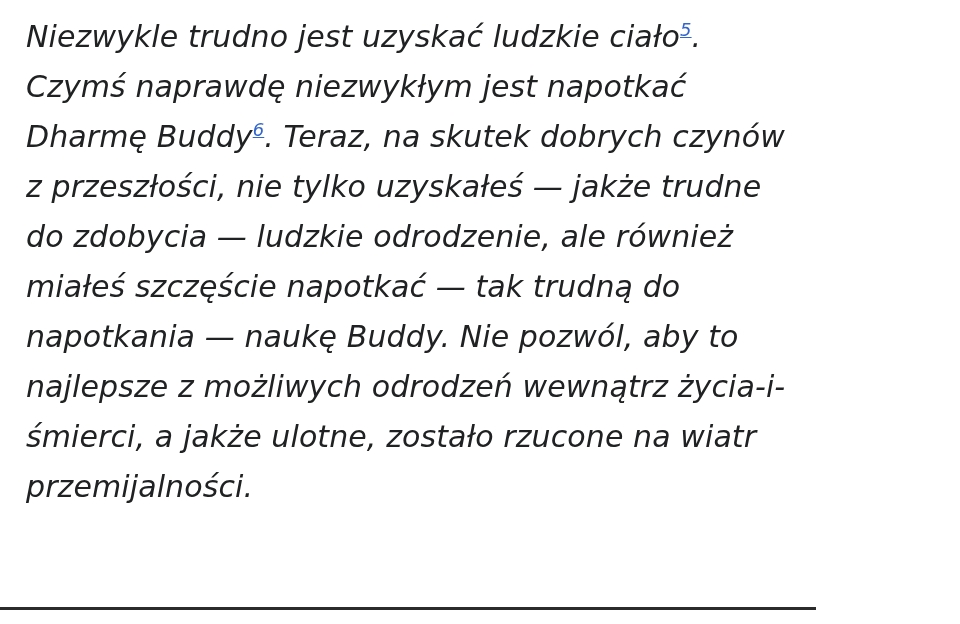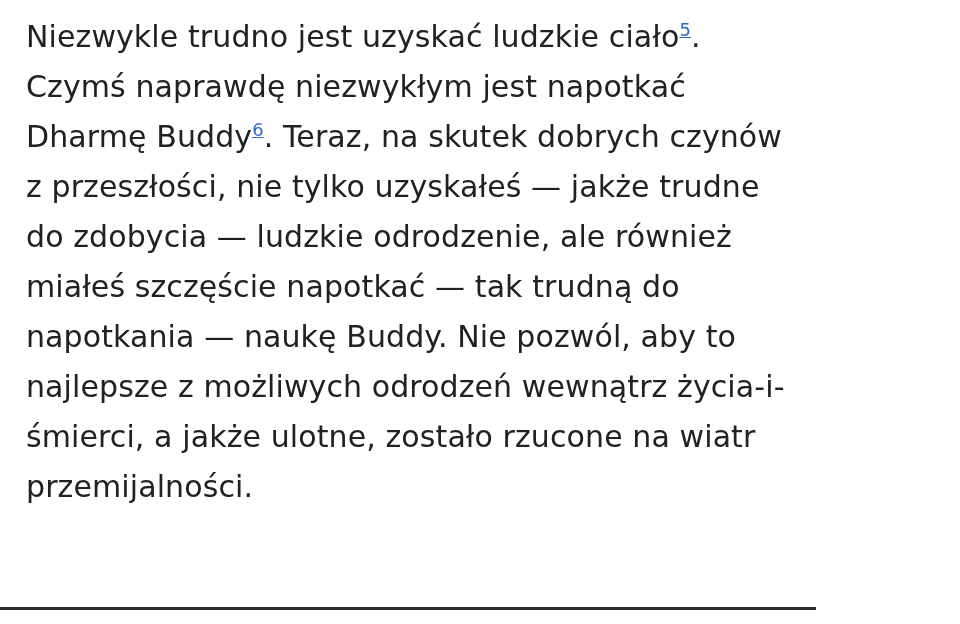--- a/index.html
+++ b/index.html
@@ -12,20 +12,21 @@
     background: #ffffff;
     font-family: "DejaVu Sans", "Liberation Sans", sans-serif;
     overflow: hidden;
   }
   .page {
     position: relative;
     width: 816px;
     height: 624px;
     background: #ffffff;
     box-sizing: border-box;
+    font-style: italic;
   }
   .content {
     position: absolute;
     left: 26px;
     top: 12px;
     right: 26px;
     color: #202122;
     font-size: 30px;
     line-height: 50px;
     letter-spacing: 0.1px;

